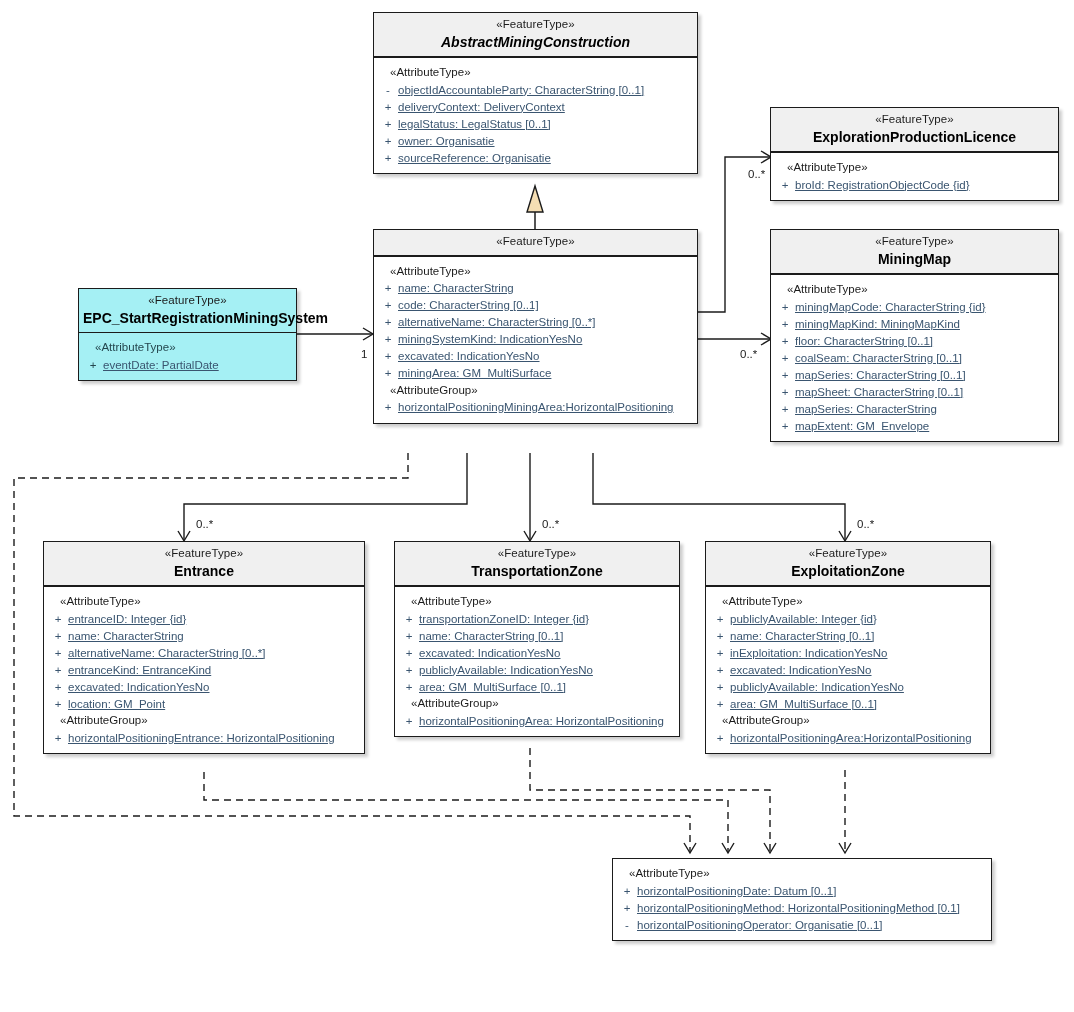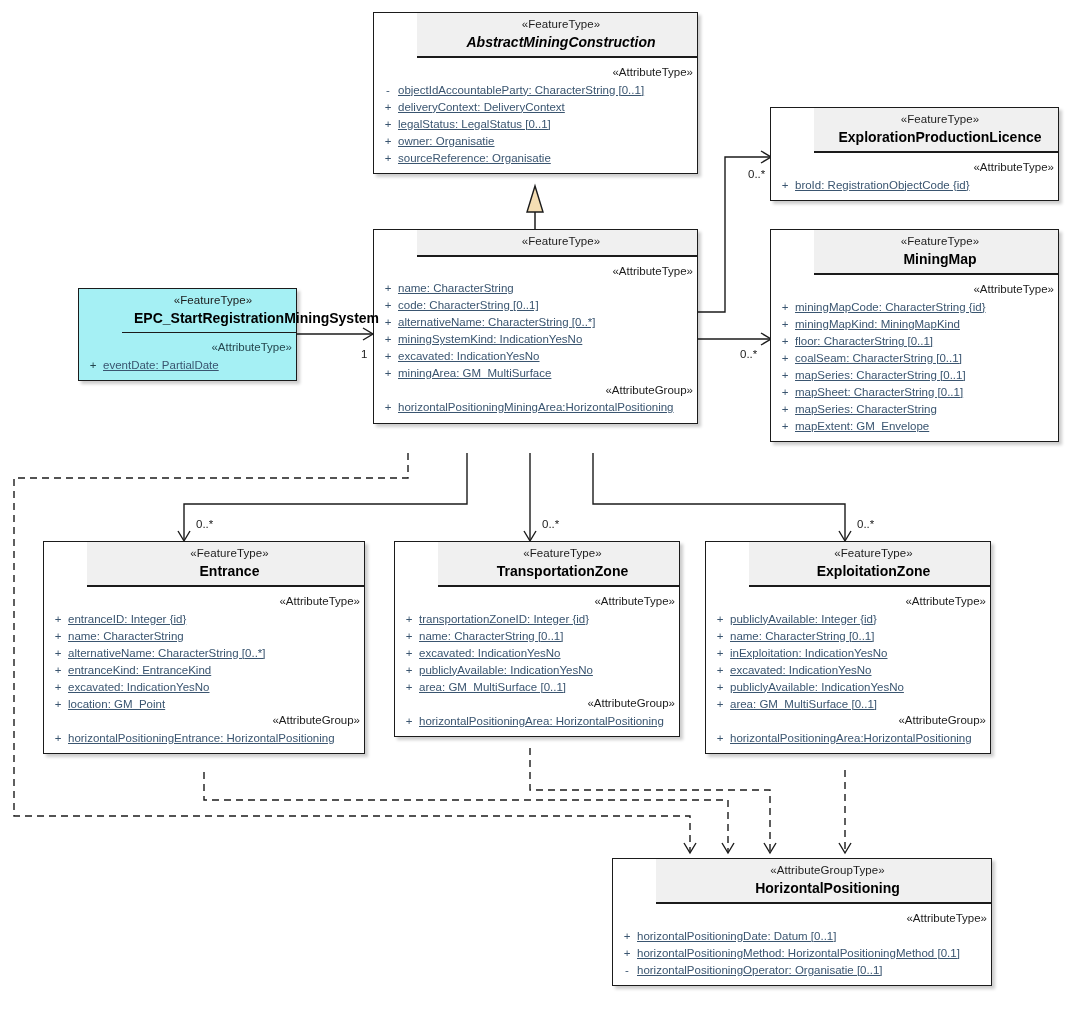--- a/index.html
+++ b/index.html
@@ -19,40 +19,38 @@
     border:1.6px solid #1b1b1b;
     background:#ffffff;
     box-shadow:3px 3px 3px rgba(0,0,0,.20);
     z-index:5;
   }
   .uml-class .hdr{
     box-sizing:border-box;
     background:#f0f0f0;
     border-bottom:2px solid #1b1b1b;
     text-align:center;
-    padding:5px 4px 6px 12px;
+    padding:5px 4px 6px 4px;
     line-height:1.18;
-    margin-left:43px;
   }
   .uml-class .stereo{
     font-size:11.5px;color:#1b1b1b;display:block;letter-spacing:.1px;
   }
   .uml-class .cname{
     font-size:14px;font-weight:bold;color:#000;display:block;margin-top:2px;
   }
   .uml-class.abstract .cname{font-style:italic;}
   .uml-class .body{
     box-sizing:border-box;
     padding:6px 4px 7px 4px;
     background:#ffffff;
   }
   .grp{
     font-size:11.5px;color:#1b1b1b;
     padding:2px 0 3px 12px;
-    text-align:right;
   }
   .attr{
     display:flex;align-items:baseline;
     font-size:11.5px;color:#3a5570;
     padding:2.5px 0 2.5px 0;
     white-space:nowrap;
   }
   .attr .vis{
     width:20px;flex:0 0 20px;text-align:center;color:#3a5570;font-size:11.5px;
   }
@@ -379,24 +377,20 @@
       </div>
       <div class="grp">«AttributeGroup»</div>
       <div class="attr">
         <span class="vis">+</span>
         <span class="sig">horizontalPositioningArea:HorizontalPositioning</span>
       </div>
     </div>
   </div>
 
   <div class="uml-class" style="left:612px;top:858px;width:380px;">
-    <div class="hdr">
-      <span class="stereo">«AttributeGroupType»</span>
-      <span class="cname">HorizontalPositioning</span>
-    </div>
     <div class="body">
       <div class="grp">«AttributeType»</div>
       <div class="attr">
         <span class="vis">+</span>
         <span class="sig">horizontalPositioningDate: Datum [0..1]</span>
       </div>
       <div class="attr">
         <span class="vis">+</span>
         <span class="sig">horizontalPositioningMethod: HorizontalPositioningMethod [0.1]</span>
       </div>

